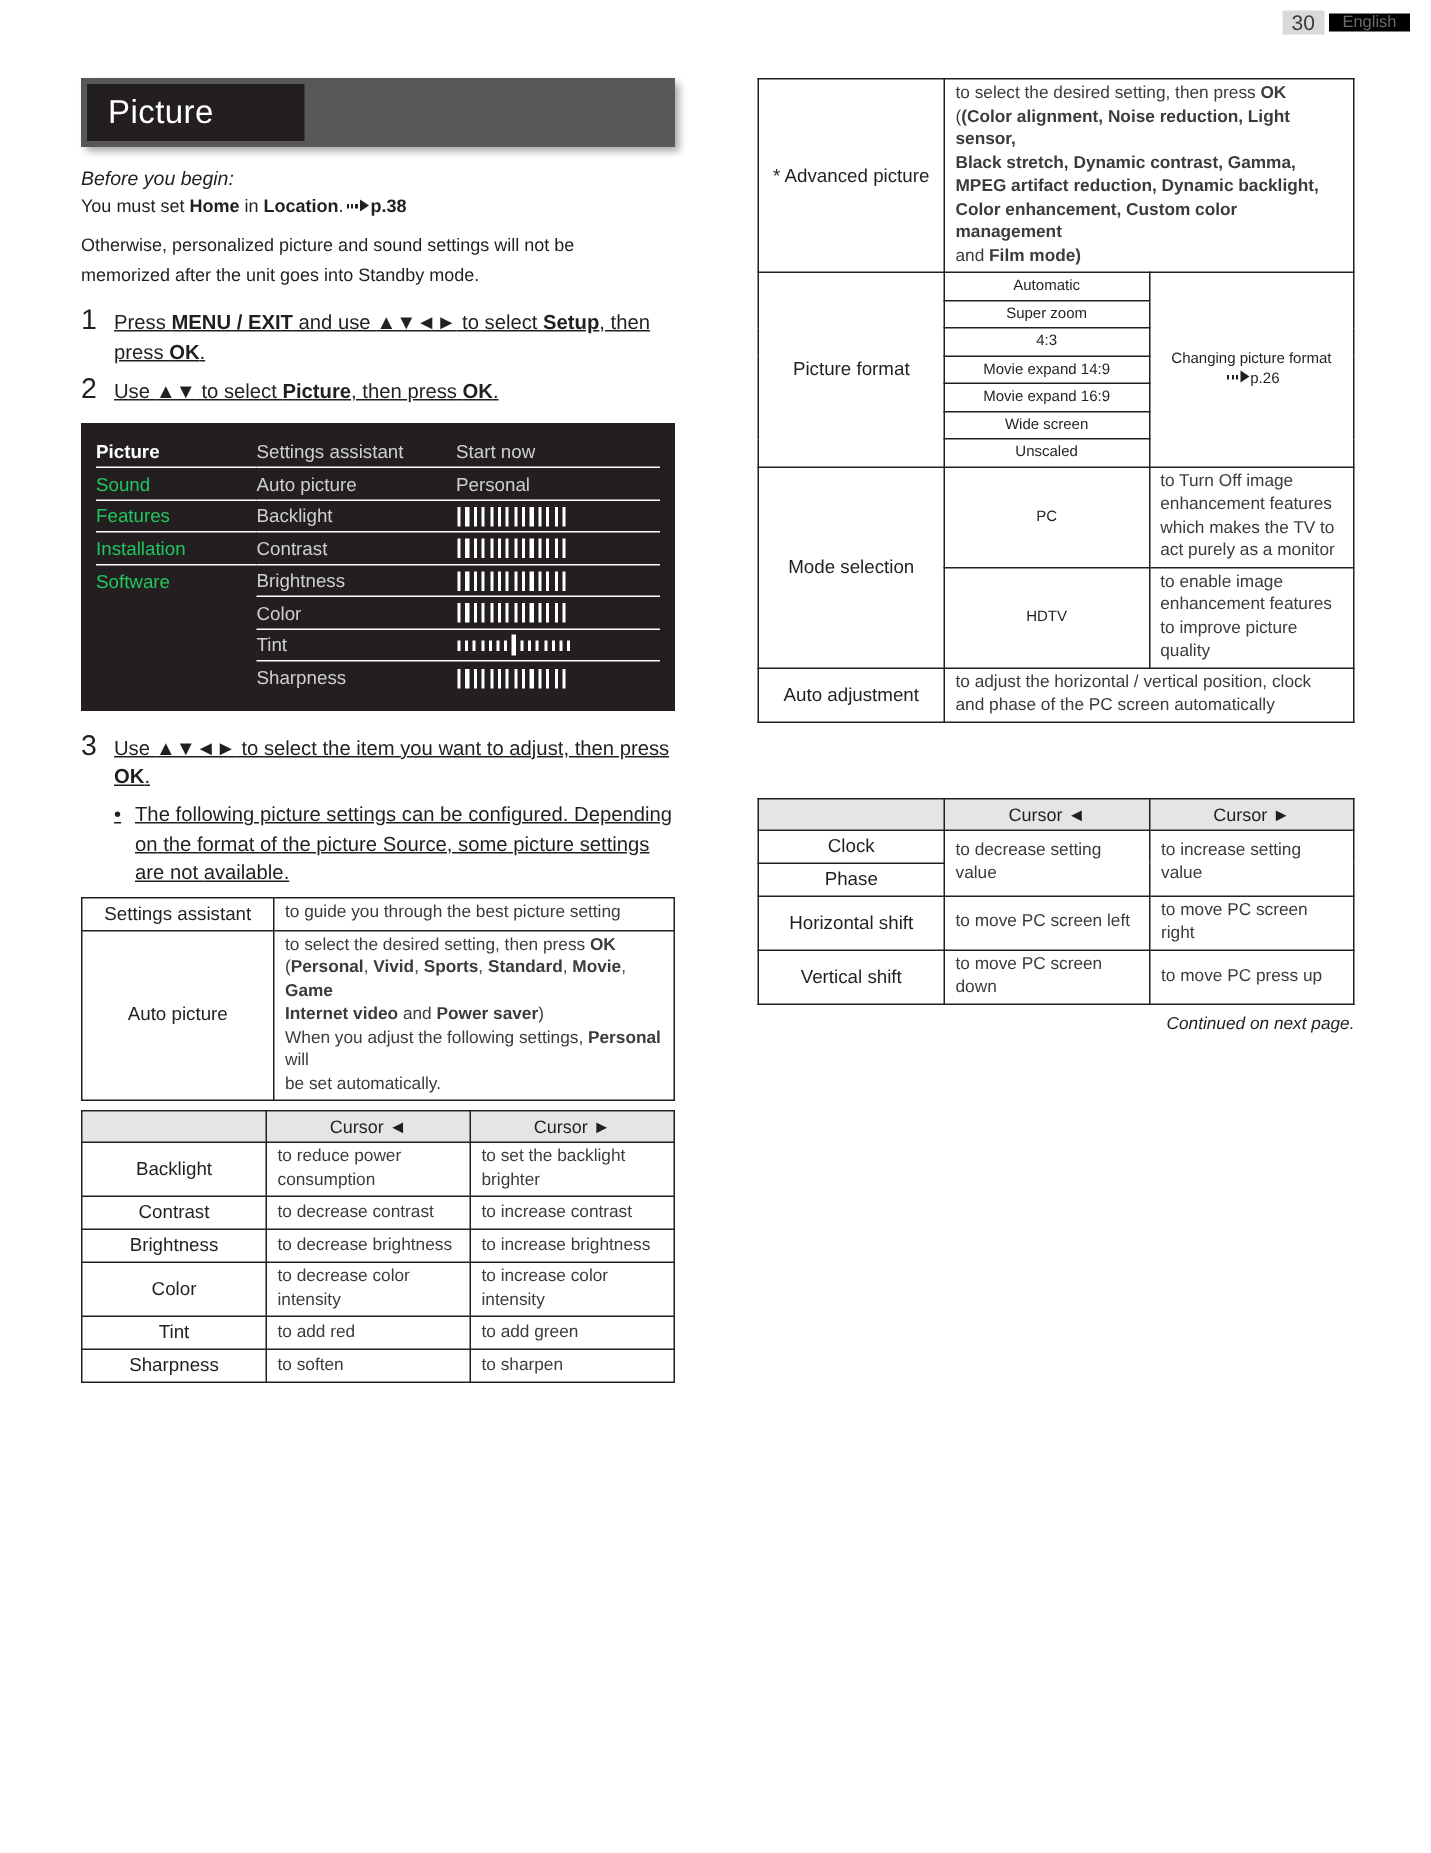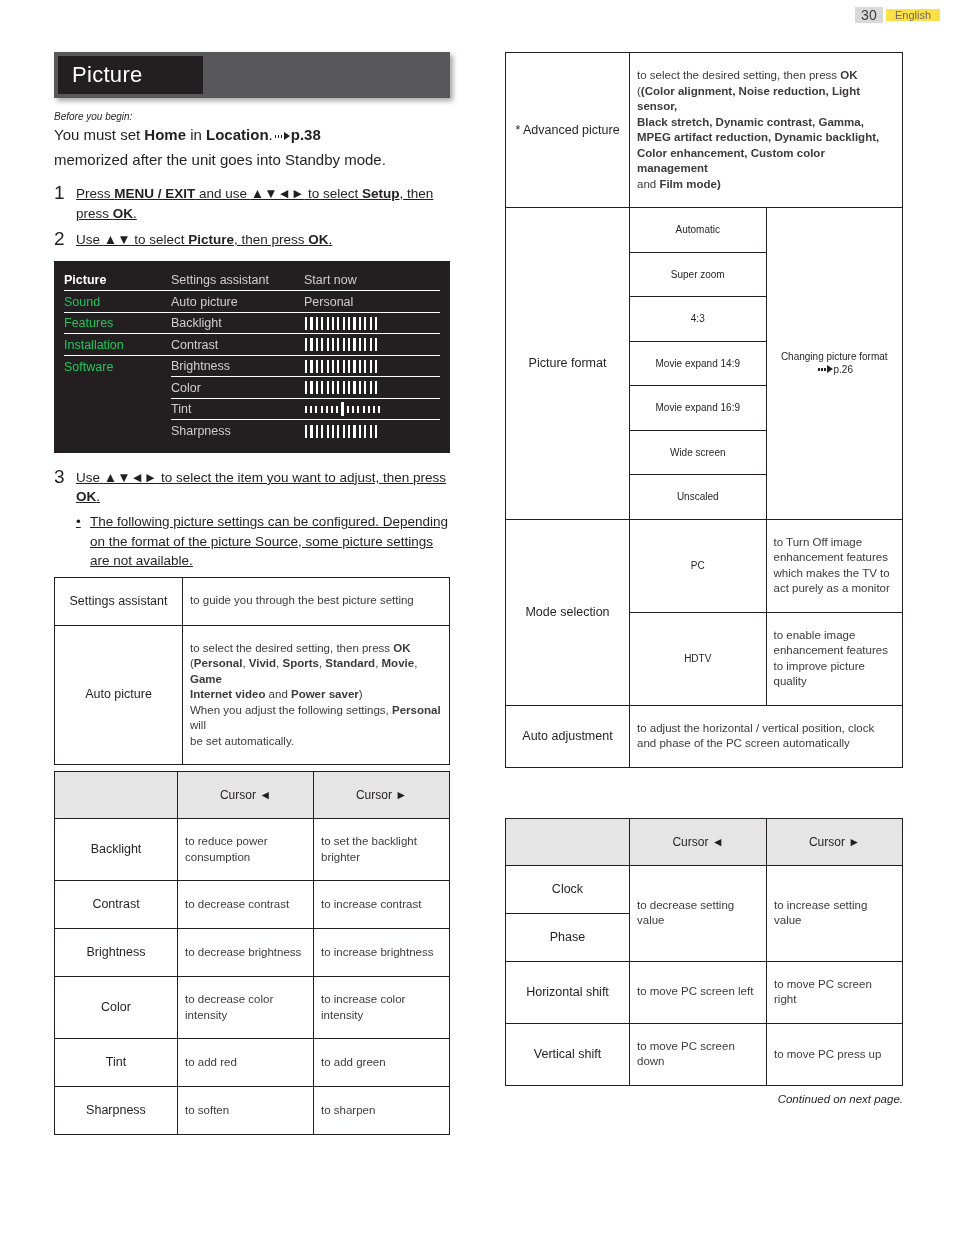--- a/index.html
+++ b/index.html
@@ -24,21 +24,21 @@
   }
   .page-num {
     background: #d9d9d9;
     color: #3b3b3b;
     font-size: 14px;
     width: 28px;
     display: flex; align-items: center; justify-content: center;
     letter-spacing: .2px;
   }
   .page-lang {
-    background: #fde047;
+    background: #000000;
     color: #6b6b6b;
     font-size: 11px;
     padding: 0 9px;
     margin-left: 3px;
     display: flex; align-items: center; justify-content: center;
   }
 
   
   .col-left  { position:absolute; left:54px;  top:52px; width:398px; }
   .col-right { position:absolute; left:505px; top:52px; width:398px; }
@@ -61,22 +61,22 @@
   }
   .banner-inner span {
     color: #ffffff;
     font-size: 22px;
     font-weight: 400;
     letter-spacing: .3px;
   }
 
   
   .intro { margin-top: 13px; }
-  .before { font-style: italic; font-size: 10px; color:#231f20; }
-  .intro p { margin: 2px 0 0 0; font-size: 15px; line-height: 1.5; color:#231f20; }
+  .before { font-style: italic; font-size: 13px; color:#231f20; }
+  .intro p { margin: 2px 0 0 0; font-size: 12px; line-height: 1.5; color:#231f20; }
   .intro p.gap { margin-top: 8px; }
   b { font-weight: 700; }
 
   
   .arw {
     display:inline-block;
     width: 15px; height: 9px;
     position: relative;
     vertical-align: -1px;
     margin: 0 1px 0 2px;
@@ -141,21 +141,21 @@
   table.dt {
     width: 396px;
     border-collapse: collapse;
     margin-top: 10px;
     font-size: 11.5px;
     color: #231f20;
     table-layout: fixed;
   }
   table.dt td, table.dt th {
     border: 1px solid #231f20;
-    padding: 15px 7px;
+    padding: 2px 7px;
     vertical-align: middle;
     font-weight: 400;
     line-height: 1.35;
   }
   td.lbl { text-align:center; font-weight:700; font-size:12.5px; }
   td.lblplain { text-align:center; font-weight:400; font-size:12.5px; }
   th.hd {
     background:#e5e5e5;
     text-align:center;
     font-size:12px;
@@ -193,20 +193,21 @@
     <div class="banner-inner">
       <span>Picture</span>
     </div>
   </div>
 
   <div class="intro">
     <div class="before">Before you begin:</div>
     <p>
       <span>You must set </span><b>Home</b><span> in </span><b>Location</b><span>.</span><span class="arw"></span><b>p.38</b>
     </p>
+    <p class="gap">Otherwise, personalized picture and sound settings will not be</p>
     <p>memorized after the unit goes into Standby mode.</p>
   </div>
 
   <div class="steps">
     <div class="step">
       <div class="step-num">1</div>
       <div class="step-body">
         <span>Press </span><b>MENU / EXIT</b><span> and use </span><b>▲▼◄►</b><span> to select </span><b>Setup</b><span>, then press </span><b>OK</b><span>.</span>
       </div>
     </div>

